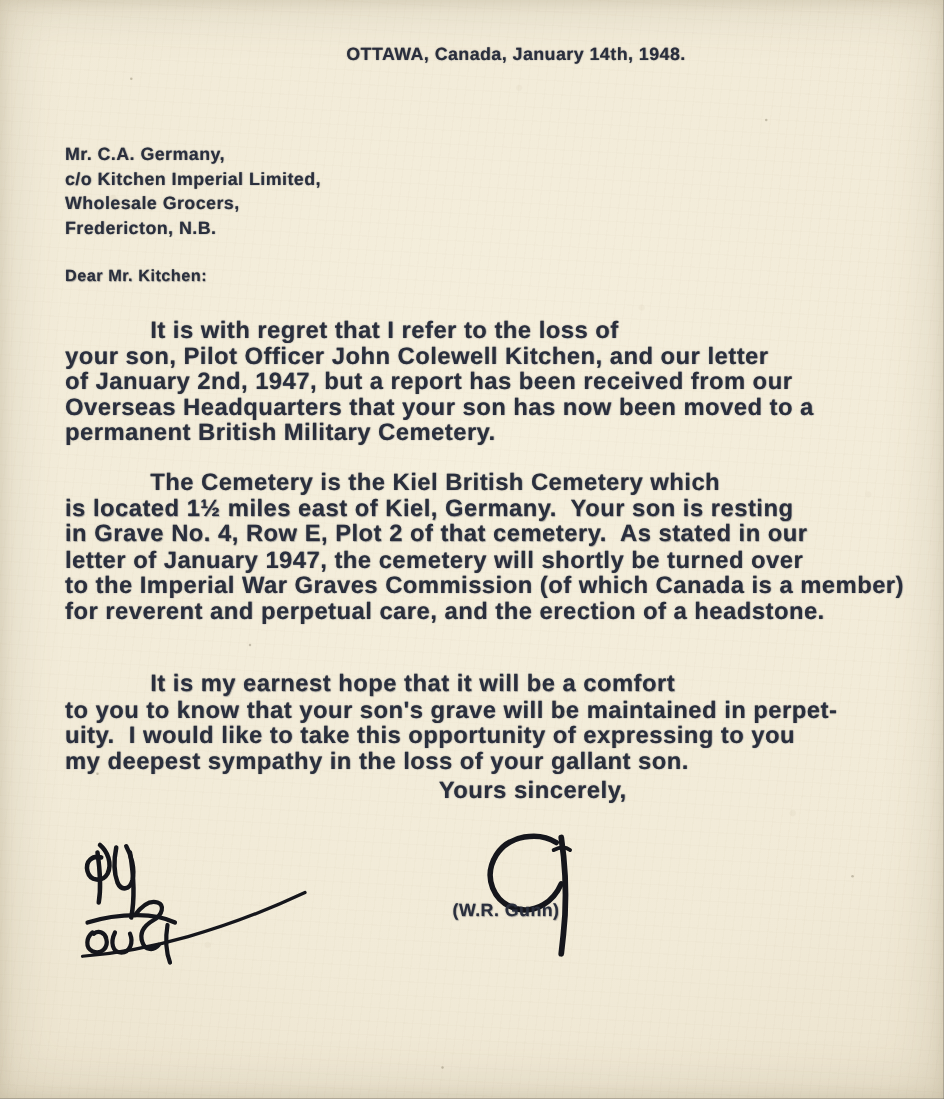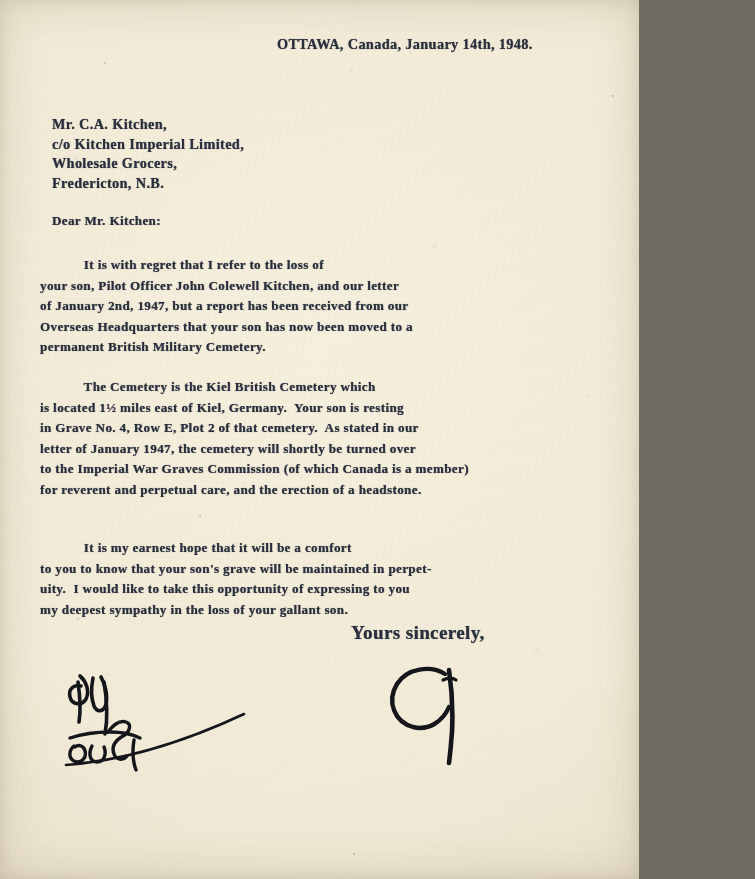--- a/index.html
+++ b/index.html
@@ -4,26 +4,26 @@
 <title>Scanned Letter</title>
 <style>
   html, body {
     margin: 0;
     padding: 0;
     background: #6d6a60;
   }
 
   .page {
     position: relative;
-    width: 639px;
+    width: 755px;
     height: 879px;
     overflow: hidden;
     background:
       radial-gradient(ellipse 120% 90% at 50% 40%, #f5efdd 0%, #f1ead7 55%, #e9e0ca 85%, #ddd3bb 100%);
-    font-family: Liberation Serif, serif;
+    font-family: Liberation Sans, sans-serif;
     color: #2a2f3d;
   }
 
   
   .grain {
     position: absolute;
     inset: 0;
     pointer-events: none;
     opacity: .5;
     background-image:
@@ -55,21 +55,21 @@
     letter-spacing: .4px;
     text-shadow:
       0 0 1px rgba(42,47,61,.55),
       .5px .3px .6px rgba(42,47,61,.30);
   }
 
   .datum      { left: 277px; top: 36px;  font-size: 14.2px; }
   .addr       { left: 52px;  top: 115px; font-size: 14.2px; line-height: 19.5px; }
   .salut      { left: 52px;  top: 213px; font-size: 13px; }
 
-  .para       { left: 40px;  font-size: 13px; line-height: 20.6px; }
+  .para       { left: 52px;  font-size: 19px; line-height: 20.6px; }
   .para-1     { top: 255px; }
   .para-2     { top: 377px; }
   .para-3     { top: 538px; }
 
   .closing    { left: 351px; top: 622px; font-size: 19px; }
 
   .sigblock   { left: 339px; top: 720px; font-size: 14.2px; line-height: 19.5px; }
   .sigblock .ln { display: block; }
   .ln-name    { padding-left: 23px; }
   .ln-rank    { padding-left: 14px; }
@@ -121,21 +121,21 @@
   <div class="speck" style="left:104px;top:62px;width:2px;height:2px;"></div>
   <div class="speck" style="left:612px;top:95px;width:2px;height:2px;"></div>
   <div class="speck" style="left:646px;top:321px;width:2px;height:2px;"></div>
   <div class="speck" style="left:199px;top:515px;width:2px;height:2px;"></div>
   <div class="speck" style="left:77px;top:618px;width:2px;height:2px;"></div>
   <div class="speck" style="left:353px;top:853px;width:2px;height:2px;"></div>
   <div class="speck" style="left:681px;top:700px;width:2px;height:2px;"></div>
 
   <div class="ink datum">OTTAWA, Canada, January 14th, 1948.</div>
 
-  <div class="ink addr"><span>Mr. C.A. Kitchen,</span>
+  <div class="ink addr"><span>Mr. C.A. Germany,</span>
 <span>c/o Kitchen Imperial Limited,</span>
 <span>Wholesale Grocers,</span>
 <span>Fredericton, N.B.</span></div>
 
   <div class="ink salut">Dear Mr. Kitchen:</div>
 
   <div class="ink para para-1">            It is with regret that I refer to the loss of
 your son, Pilot Officer John Colewell Kitchen, and our letter
 of January 2nd, 1947, but a report has been received from our
 Overseas Headquarters that your son has now been moved to a
@@ -167,16 +167,16 @@
     <path class="hand-stroke" stroke-width="3.6" d="M45 16 C43 26, 43 36, 46 44 C49 51, 56 50, 58 42 C60 33, 57 22, 53 15"></path>
     <path class="hand-stroke" stroke-width="3.6" d="M56 20 C59 38, 60 56, 57 72"></path>
     <path class="hand-stroke" stroke-width="3.4" d="M22 76 C34 72, 48 70, 62 70 C74 70, 84 72, 92 76"></path>
     <path class="hand-stroke" stroke-width="3.4" d="M26 84 C21 88, 20 96, 26 99 C33 102, 39 96, 37 89 C36 84, 31 82, 27 85"></path>
     <path class="hand-stroke" stroke-width="3.4" d="M44 84 C40 92, 42 100, 49 100 C56 100, 59 92, 56 85"></path>
     <path class="hand-stroke" stroke-width="3.4" d="M60 70 C66 62, 72 58, 78 60 C84 62, 82 70, 75 74 C68 78, 63 84, 66 92 C68 98, 75 99, 79 94"></path>
     <path class="hand-stroke" stroke-width="3.4" d="M86 78 C84 90, 85 100, 88 108"></path>
     <path class="hand-stroke" stroke-width="2.6" d="M18 103 C70 99, 132 82, 196 52"></path>
   </svg>
 
-  <div class="ink sigblock"></div>
+  <div class="ink sigblock"><span class="ln ln-name">(W.R. Gunn)</span></div>
 
   <div class="vignette"></div>
 </div>
 
 </body></html>

